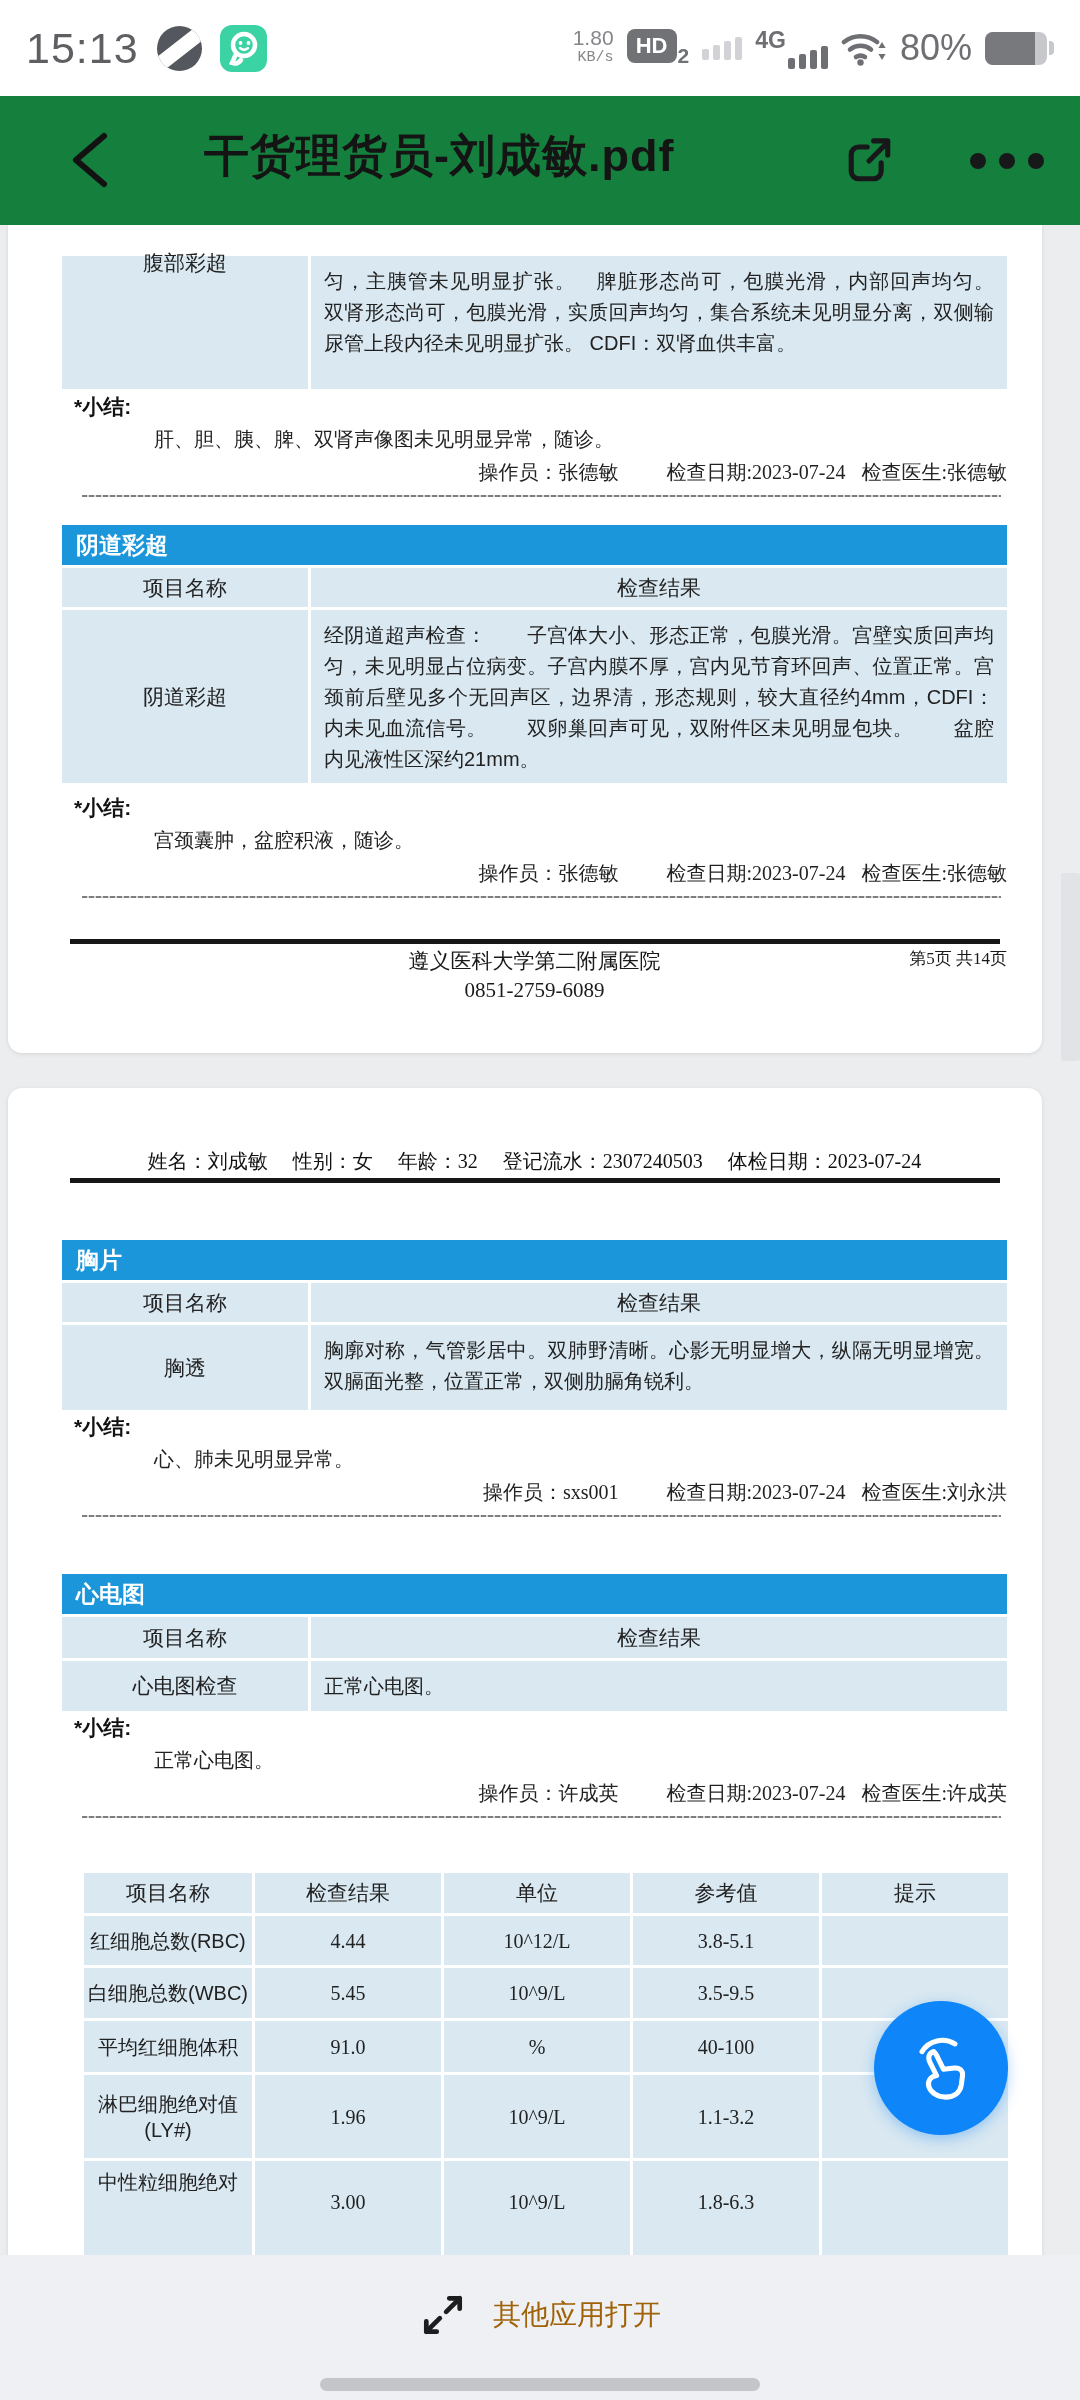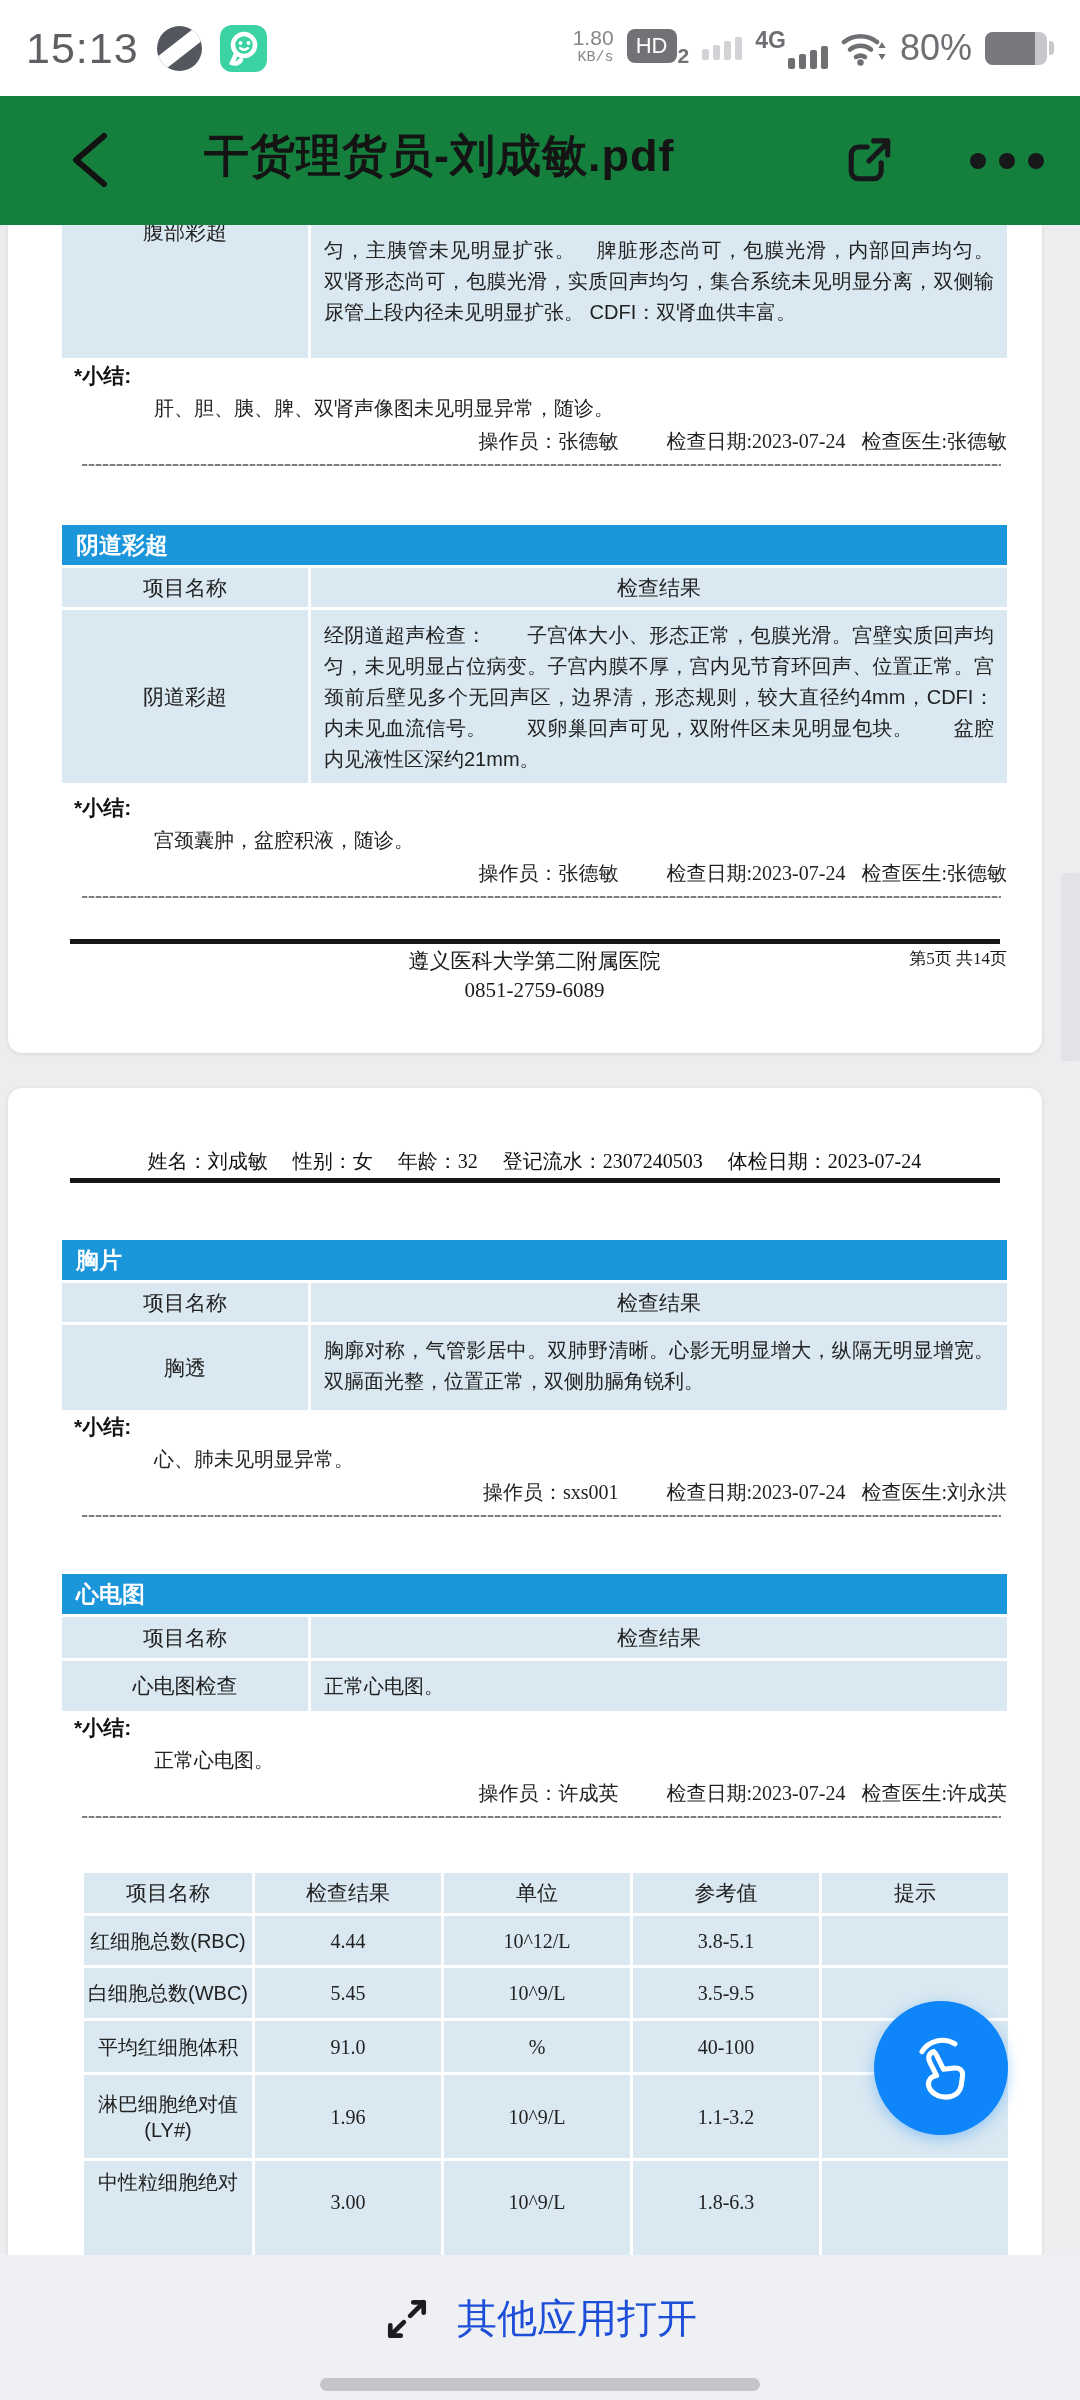--- a/index.html
+++ b/index.html
@@ -12,21 +12,21 @@
              display:flex;align-items:center;justify-content:space-between;padding:0 26px;box-sizing:border-box;}
   .sb-left{display:flex;align-items:center;gap:18px;}
   .sb-time{font-size:43px;color:#5e5e63;letter-spacing:1px;}
   .ic-browser{width:45px;height:45px;border-radius:50%;background:#54585e;position:relative;overflow:hidden;}
   .ic-browser i{position:absolute;left:-10px;top:15px;width:66px;height:15px;background:#fff;border-radius:8px;transform:rotate(-38deg);}
   .ic-green{width:47px;height:47px;border-radius:12px;background:#3bd3a4;display:flex;align-items:center;justify-content:center;}
   .sb-right{display:flex;align-items:center;gap:13px;}
   .speed{text-align:right;color:#85868a;line-height:20px;}
   .speed .v{font-size:21px;} .speed .u{font-size:15px;font-family:Liberation Mono, monospace;}
   .hdwrap{display:flex;align-items:flex-start;}
-  .hd{width:50px;height:34px;border-radius:8px;background:#717275;color:#fff;font-weight:400;font-size:22px;
+  .hd{width:50px;height:34px;border-radius:8px;background:#717275;color:#fff;font-weight:700;font-size:22px;
       display:flex;align-items:center;justify-content:center;}
   .hd2{color:#717275;font-size:21px;font-weight:700;margin:15px 0 0 1px;}
   .bars{display:flex;align-items:flex-end;gap:4px;}
   .bars i{width:7px;border-radius:2px;display:block;}
   .b1{height:11px;} .b2{height:15px;} .b3{height:19px;} .b4{height:23px;}
   .sim1 i{background:#d3d3d7;} .sim2b i{background:#6e6f73;}
   .sim2{display:flex;align-items:flex-end;gap:2px;text-align:right;}
   .g4{font-weight:700;font-size:23px;color:#6e6f73;margin-bottom:15px;}
   .pct{font-size:36px;color:#6e6f73;}
   .batt{display:flex;align-items:center;}
@@ -83,21 +83,21 @@
   .patient{position:absolute;left:54px;top:60px;width:945px;text-align:center;font-size:20px;color:#111;}
 
   
   .scrollthumb{position:absolute;left:1061px;top:873px;width:19px;height:188px;background:#e2e3e6;border-radius:3px;}
   .fab{position:absolute;left:874px;top:2001px;width:134px;height:134px;border-radius:50%;background:#0e85f8;
        display:flex;align-items:center;justify-content:center;box-shadow:0 4px 14px rgba(14,133,248,.35);}
 
   
   .bottombar{position:absolute;left:0;top:2255px;width:1080px;height:145px;background:#eef0f3;}
   .openrow{position:absolute;left:0;top:36px;width:1080px;display:flex;align-items:center;justify-content:center;gap:26px;}
-  .opentext{font-size:40px;color:#1d4ed8;}
+  .opentext{font-size:28px;color:#a16207;}
   .homebar{position:absolute;left:320px;top:2378px;width:440px;height:13px;border-radius:7px;background:#c3c5c8;}
 </style>
 </head>
 <body>
 
 <div class="statusbar">
   <div class="sb-left">
     <span class="sb-time">15:13</span>
     <span class="ic-browser">
         <i></i>
@@ -169,21 +169,21 @@
       <i></i>
       <i></i>
     </div>
 </div>
 
 <div class="viewer">
 
   <div class="page page5">
 
     <div class="sec" style="top:0;">
-      <div class="t2" style="grid-template-rows:133px;">
+      <div class="t2" style="grid-template-rows:133px;margin-top:31px;">
         <div class="cell c-top">
           <span style="margin-top:-7px;">腹部彩超</span>
         </div>
         <div class="cell c-text">匀，主胰管未见明显扩张。　脾脏形态尚可，包膜光滑，内部回声均匀。　双肾形态尚可，包膜光滑，实质回声均匀，集合系统未见明显分离，双侧输尿管上段内径未见明显扩张。 CDFI：双肾血供丰富。</div>
       </div>
       <div class="sumlab" style="margin-top:6px;">*小结:</div>
       <div class="sumtext">肝、胆、胰、脾、双肾声像图未见明显异常，随诊。</div>
       <div class="oprow serif">
         <span>操作员：张德敏</span>
         <span class="op2">检查日期:2023-07-24</span>

